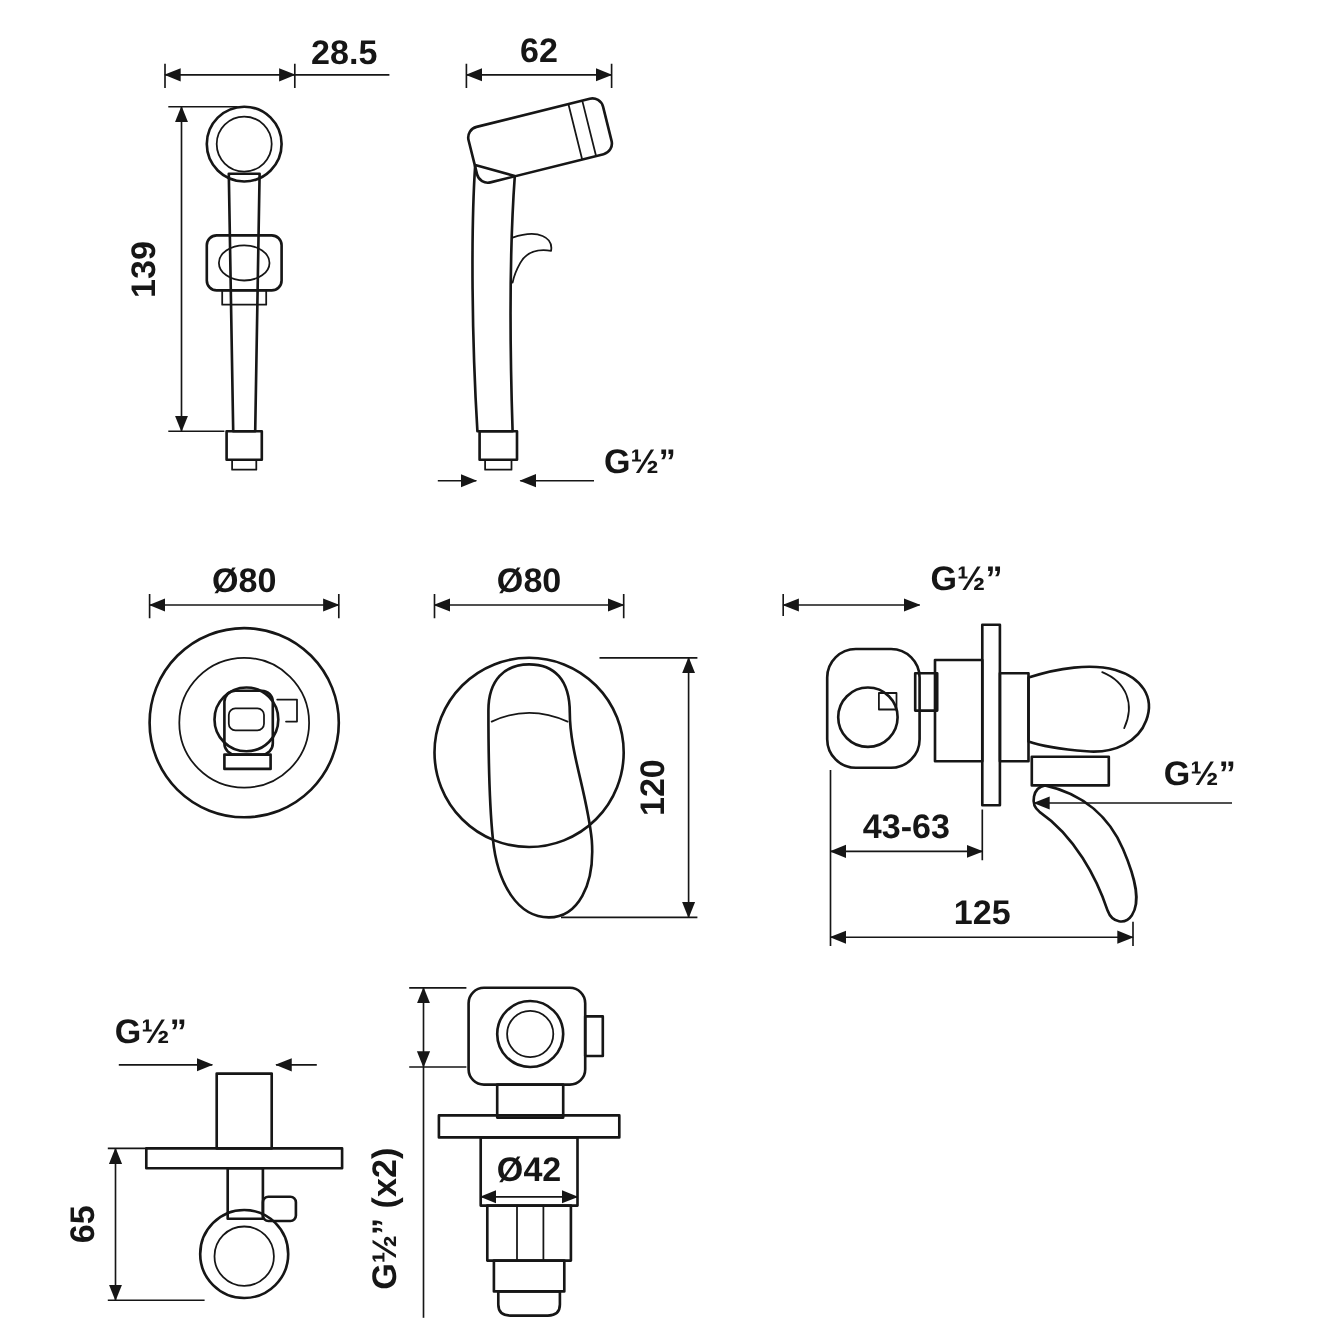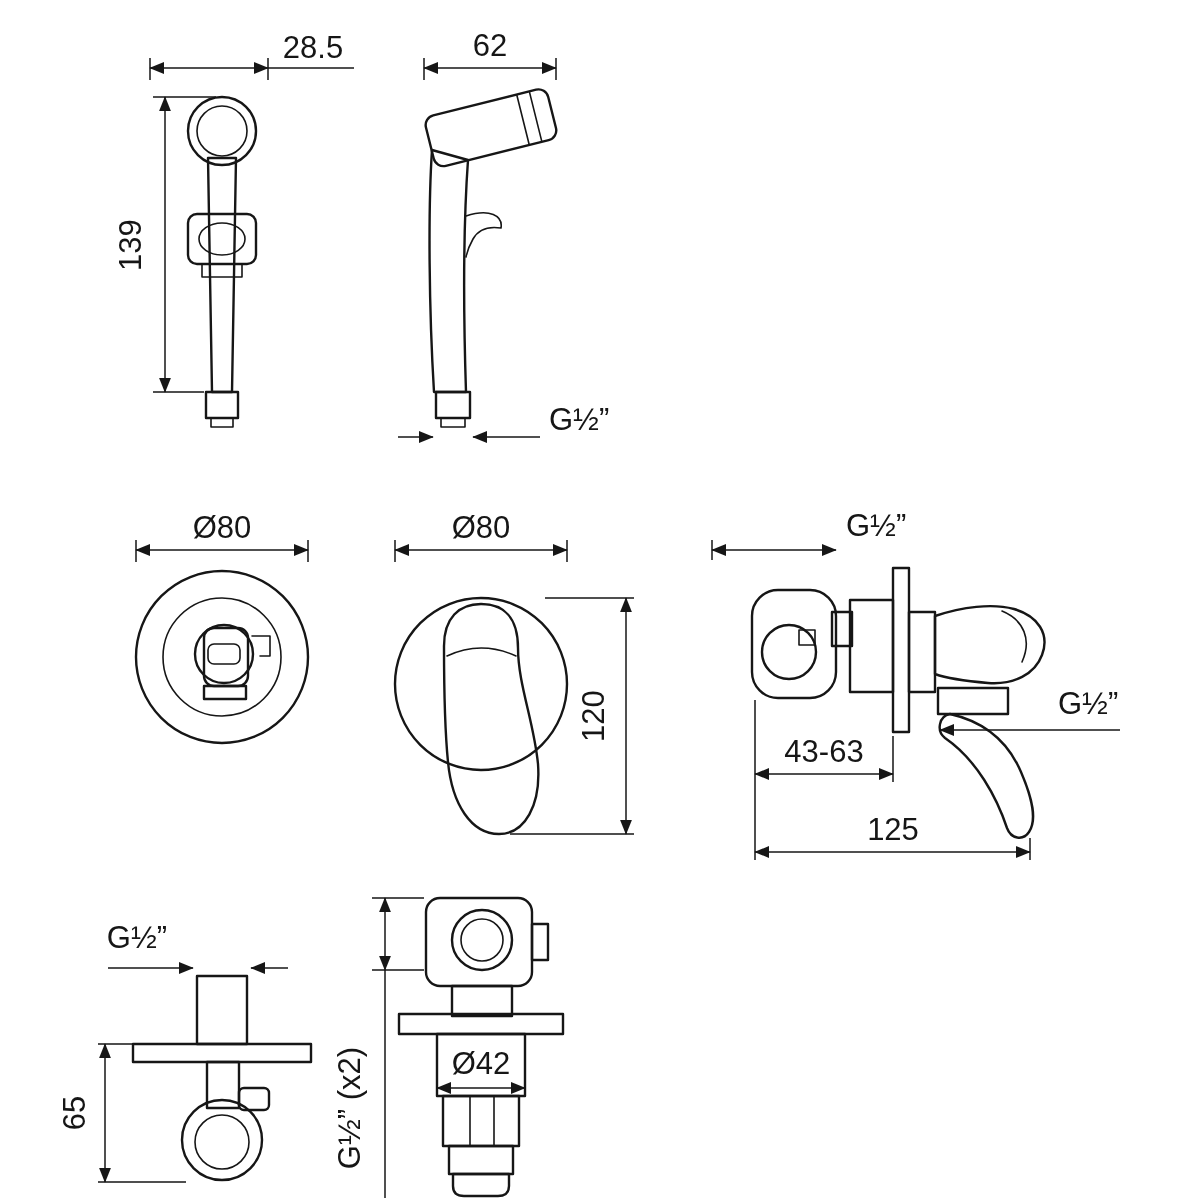--- a/index.html
+++ b/index.html
@@ -1,16 +1,16 @@
 <!DOCTYPE html>
 <html><head>
 <meta charset="utf-8">
 <style>
   html, body { margin: 0; padding: 0; background: #ffffff; }
-  .canvas { width: 1036px; height: 1200px; background: #ffffff; position: relative; }
+  .canvas { width: 1036px; height: 1200px; background: #ffffff; position: relative; font-weight: bold; }
   svg { display: block; }
   .ol      { fill: none; stroke: #161616; stroke-width: 2.4; stroke-linejoin: round; stroke-linecap: round; }
   .ol-thin { fill: none; stroke: #161616; stroke-width: 1.6; stroke-linejoin: round; stroke-linecap: round; }
   .dim     { fill: none; stroke: #161616; stroke-width: 1.5; }
   .lbl     { font-family: "Liberation Sans", sans-serif; font-size: 31px; fill: #161616; }
 </style>
 </head>
 <body>
 
 <div class="canvas">

